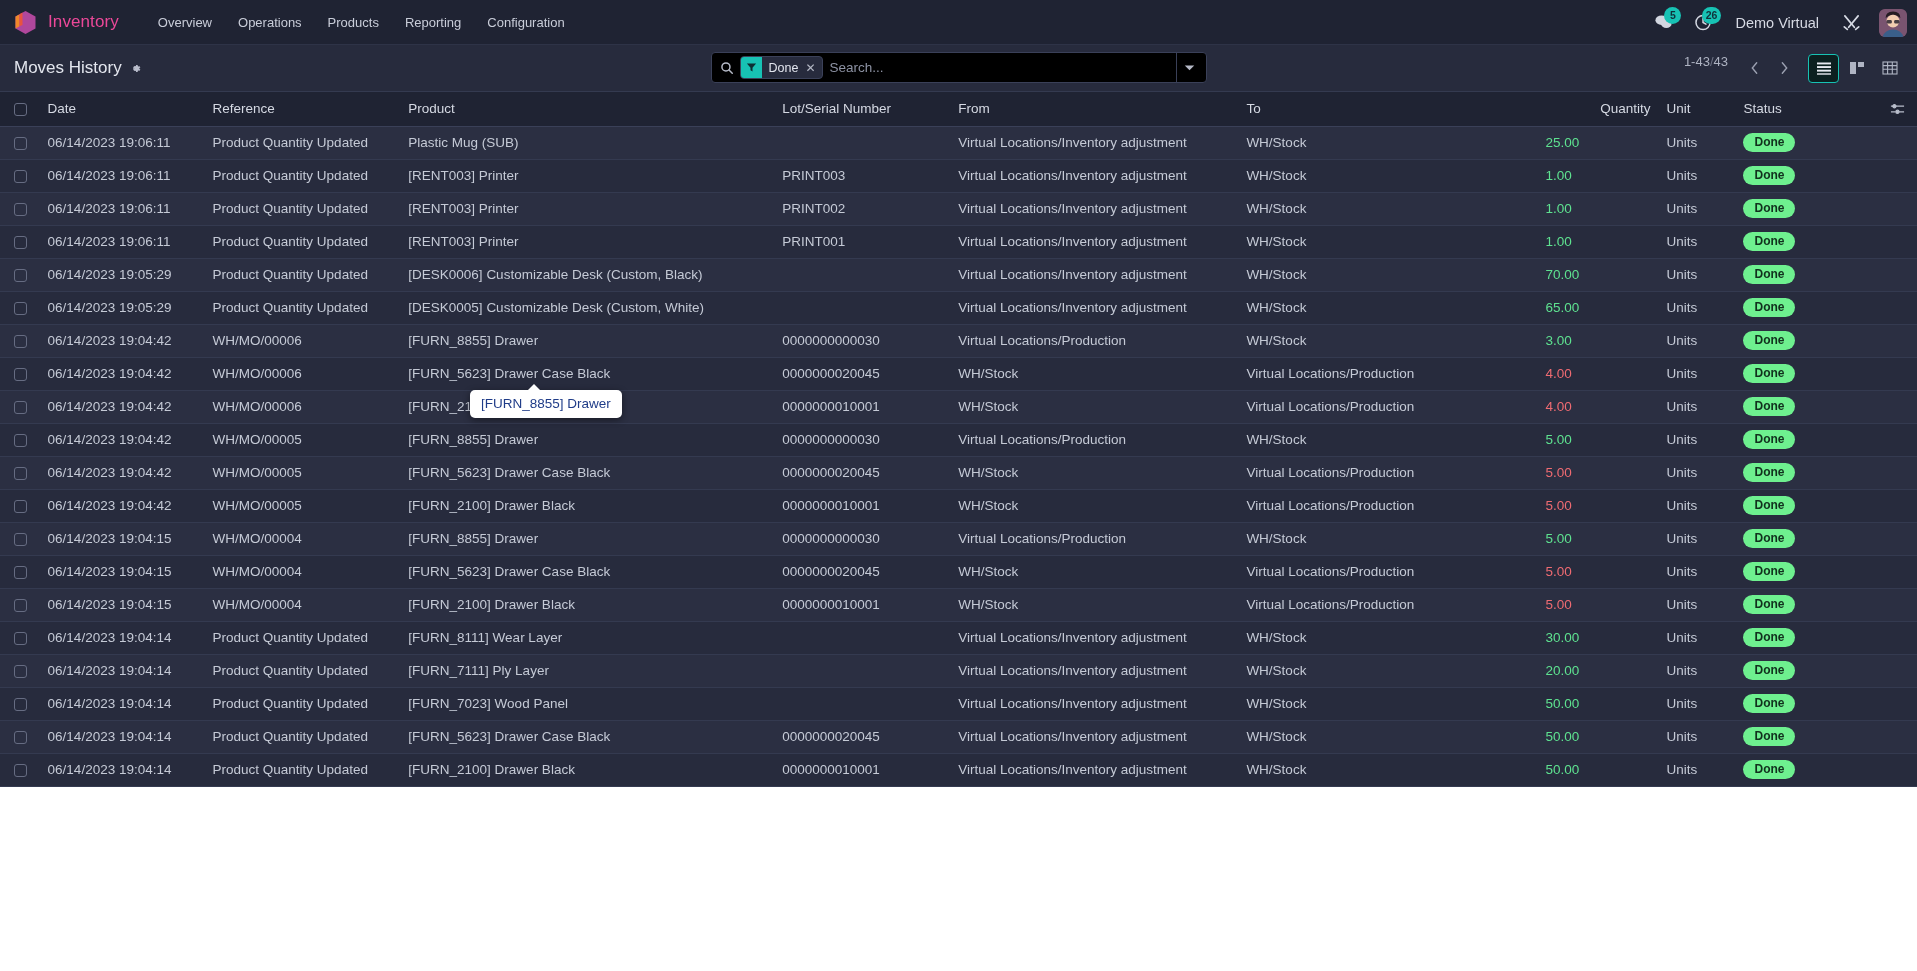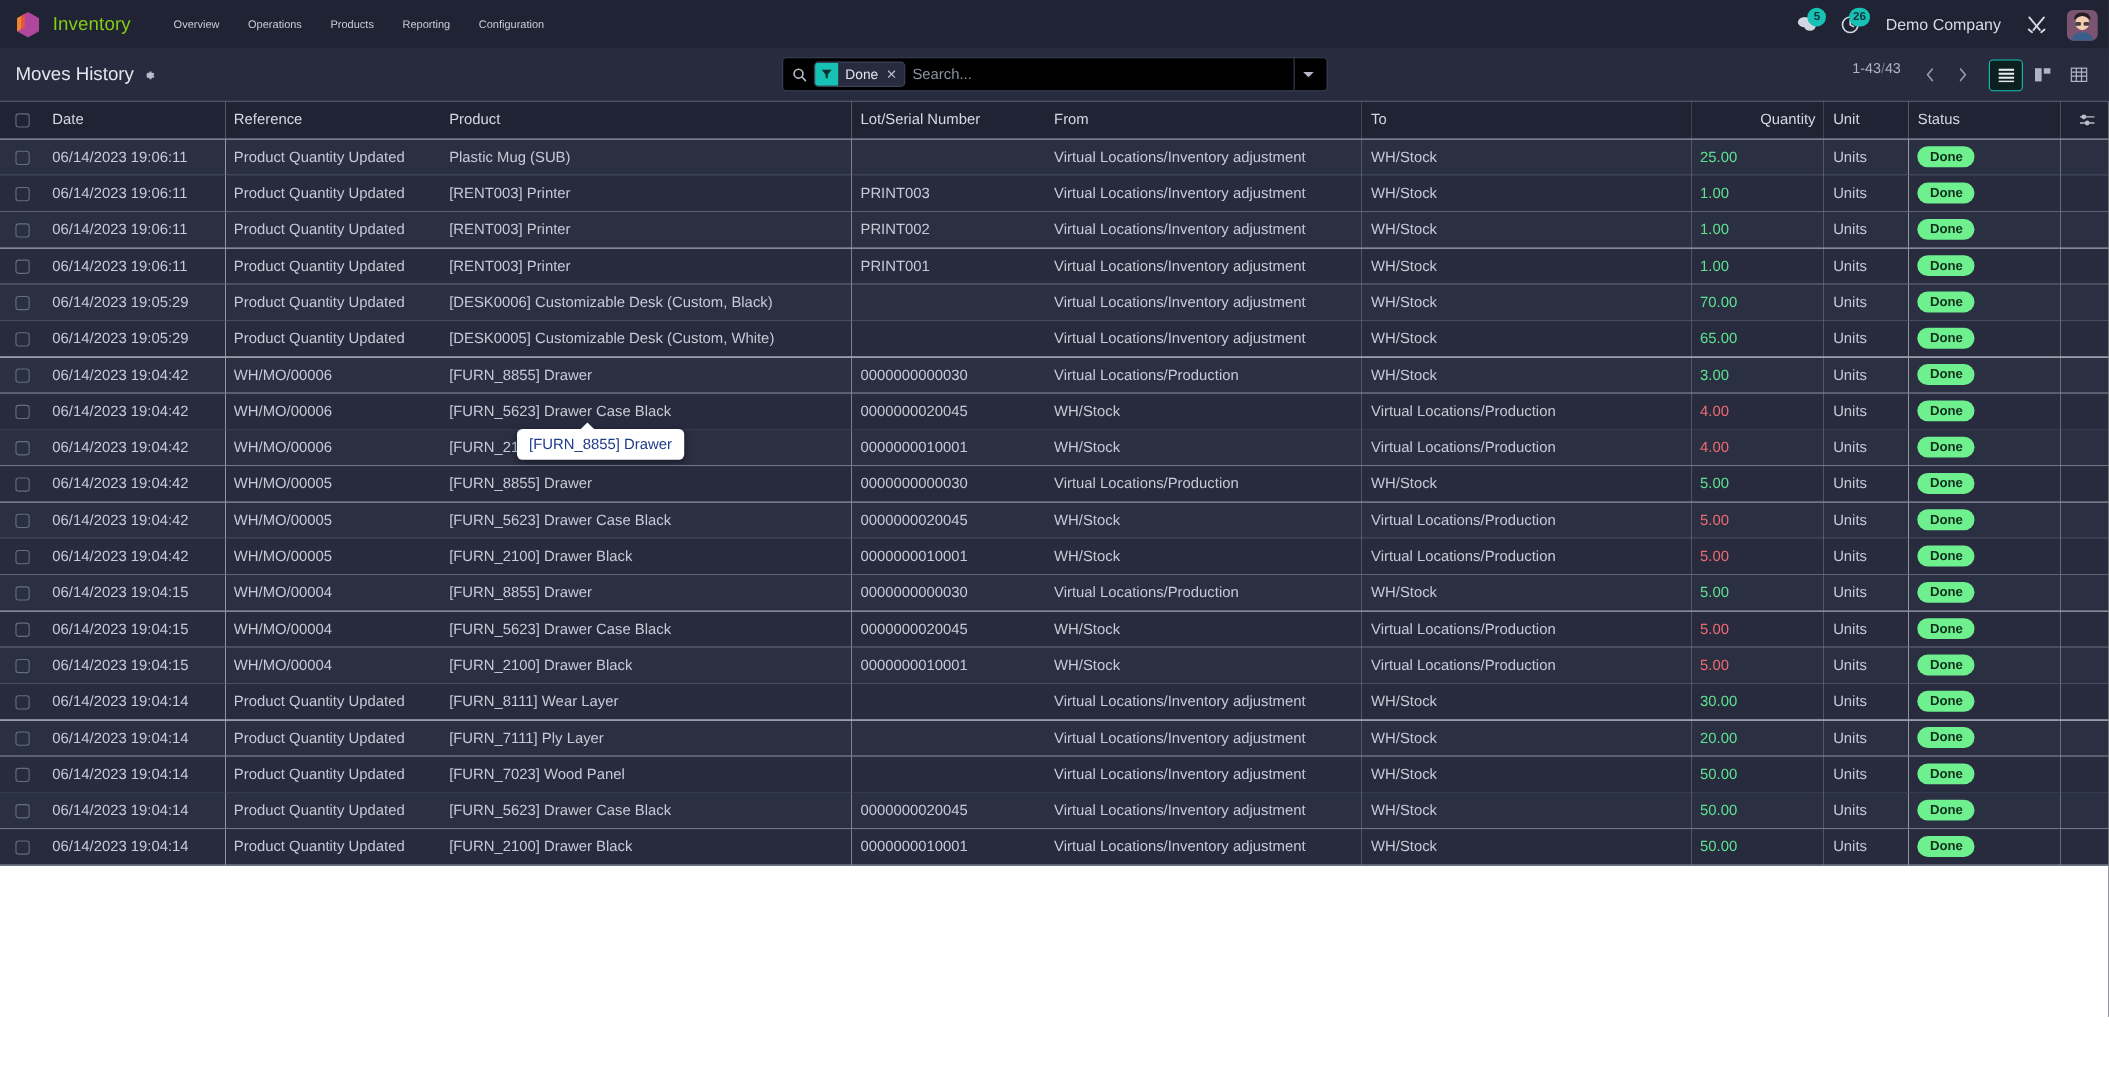--- a/index.html
+++ b/index.html
@@ -14,25 +14,25 @@
   .navbar {
     height: 45px; width: 100%;
     background: #1f2333;
     border-bottom: 1px solid #2e3347;
     display: flex; align-items: center;
     padding: 0 14px 0 12px;
     position: relative;
   }
   .brand-logo { width: 26px; height: 28px; margin-right: 10px; display:flex; align-items:center; justify-content:center;}
   .app-name {
-    color: #84cc16; font-size: 17px; margin-right: 26px; letter-spacing: .1px;
+    color: #ec4899; font-size: 17px; margin-right: 26px; letter-spacing: .1px;
   }
   .nav-menu { display: flex; align-items: center; gap: 0; }
   .nav-item {
-    color: #c9cdd9; font-size: 10px;
+    color: #c9cdd9; font-size: 13px;
     padding: 6px 13px; border-radius: 4px; cursor: pointer;
     white-space: nowrap;
   }
   .nav-right {
     position: absolute; right: 10px; top: 0; height: 45px;
     display: flex; align-items: center; gap: 0;
   }
   .sys-icon {
     position: relative; width: 40px; height: 45px;
     display: flex; align-items: center; justify-content: center;
@@ -224,21 +224,21 @@
       </svg>
       <span class="badge">5</span>
     </div>
     <div class="sys-icon">
       <svg width="19" height="19" viewBox="0 0 20 20" fill="none" stroke="#d2d6e0" stroke-width="1.6">
         <circle cx="9.5" cy="10" r="7.4"></circle>
         <path d="M9.5 5.4 L9.5 10 L12.6 11.8" stroke-linecap="round"></path>
       </svg>
       <span class="badge">26</span>
     </div>
-    <div class="company-name">Demo Company</div>
+    <div class="company-name">Demo Virtual</div>
     <div class="sys-icon">
       <svg width="19" height="19" viewBox="0 0 20 20" stroke="#d6dae4" stroke-width="1.8" fill="none" stroke-linecap="round">
         <path d="M3 3 L13 15"></path>
           <path d="M17 3 L7 15"></path>
         <path d="M2.4 14.6 L5.6 17.2"></path>
           <path d="M17.6 14.6 L14.4 17.2"></path>
       </svg>
     </div>
     <div class="avatar">
       <svg width="28" height="28" viewBox="0 0 28 28">

